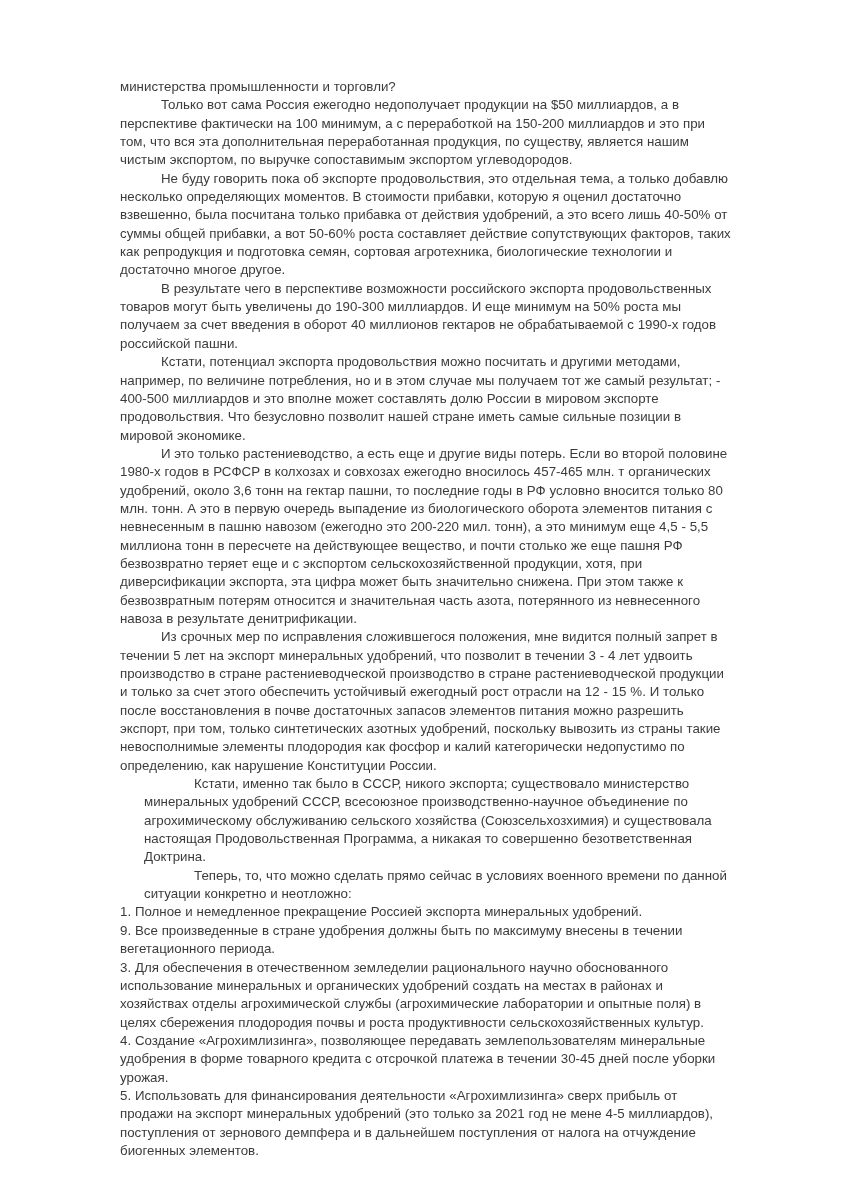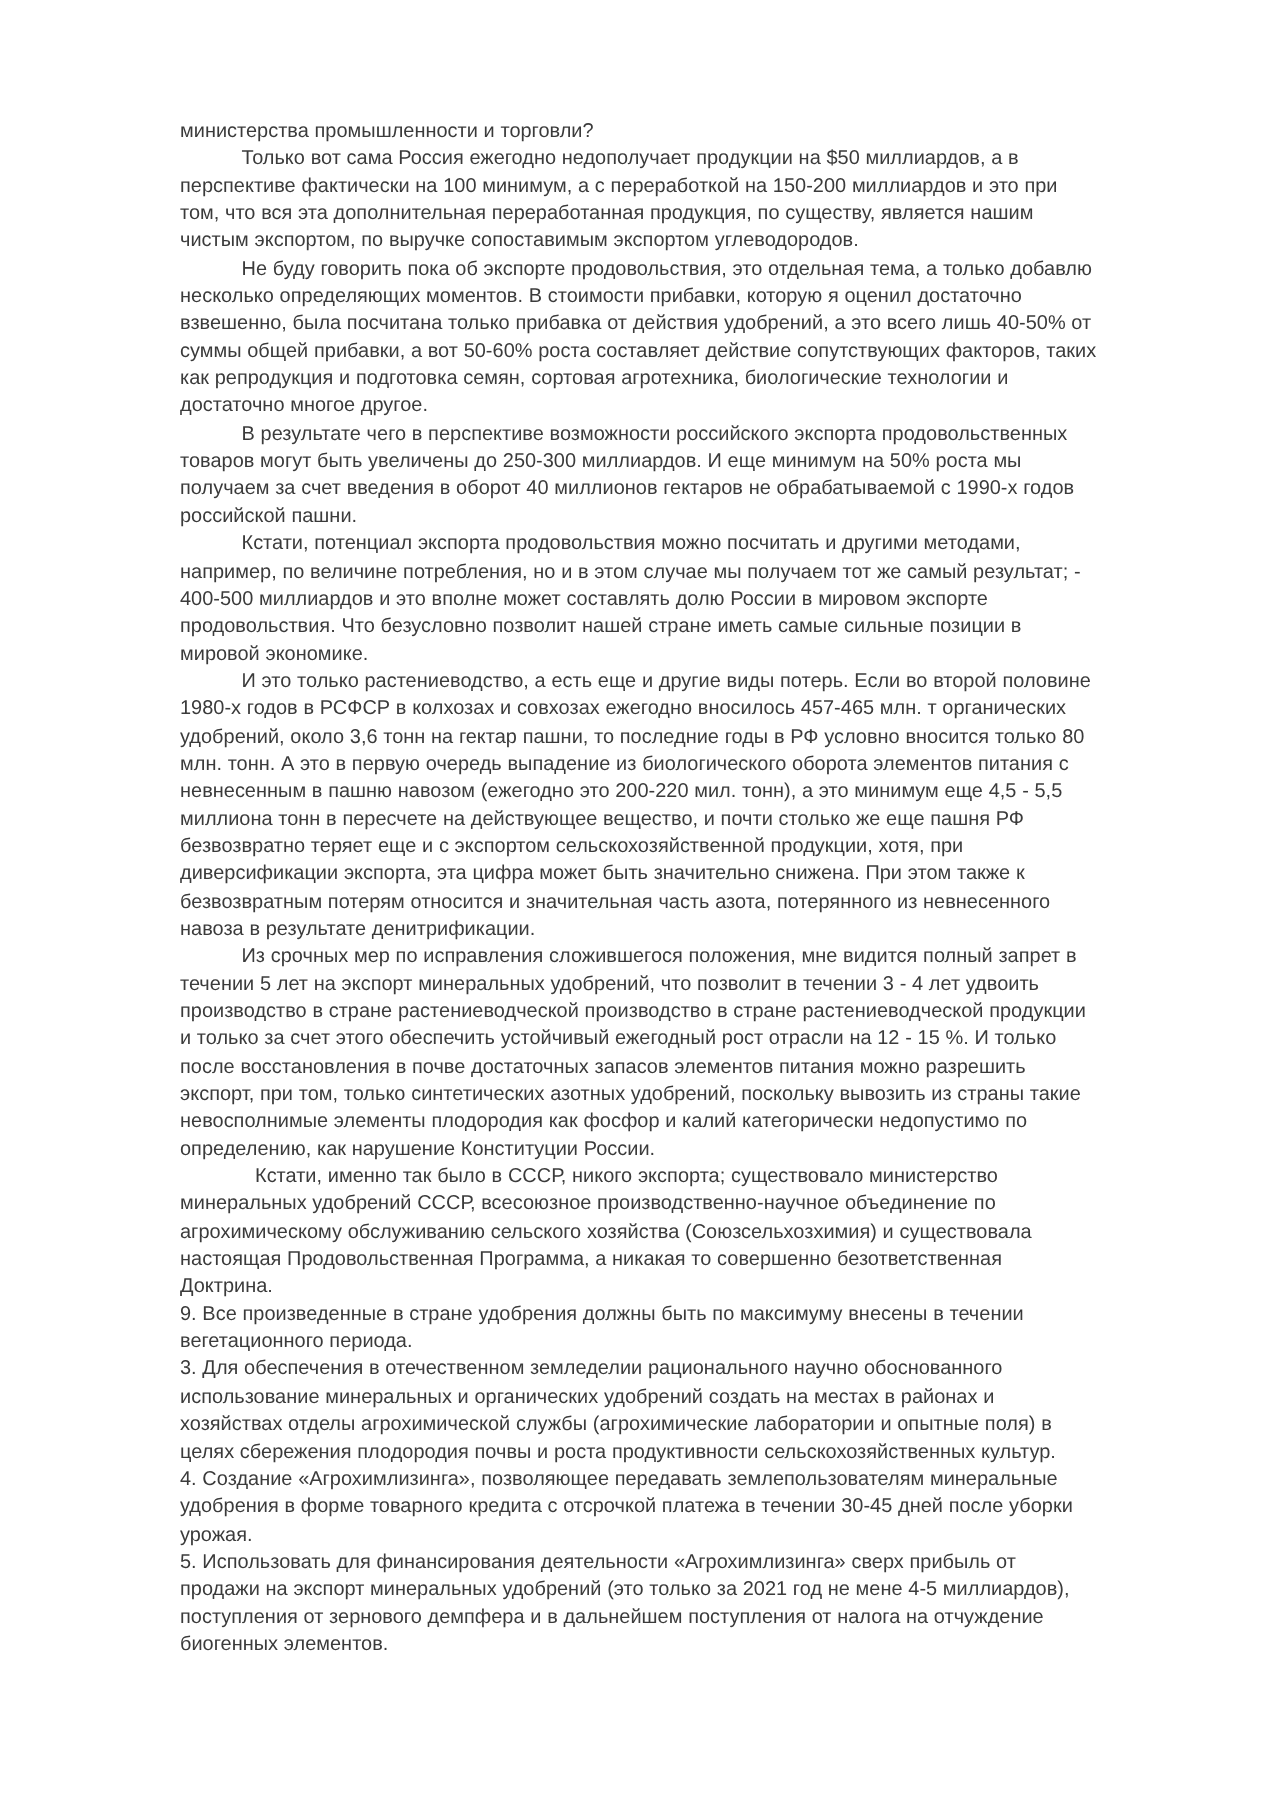--- a/index.html
+++ b/index.html
@@ -36,41 +36,44 @@
     margin: 0;
     padding: 0;
     text-indent: 41px;
     hyphens: none;
   }
   p.para.no-indent {
     text-indent: 0;
   }
   p.para.wide-indent {
     text-indent: 50px;
+    margin-left: 24px;
   }
   p.list-item {
     margin: 0;
     padding: 0;
     text-indent: 0;
   }
 </style>
 </head>
 <body>
 
 <div class="page">
   <div class="doc-body">
 
     <p class="para no-indent">министерства промышленности и торговли?</p>
     <p class="para">Только вот сама Россия ежегодно недополучает продукции на $50 миллиардов, а в перспективе фактически на 100 минимум, а с переработкой на 150-200 миллиардов и это при том, что вся эта дополнительная переработанная продукция, по существу, является нашим чистым экспортом, по выручке сопоставимым экспортом углеводородов.</p>
     <p class="para">Не буду говорить пока об экспорте продовольствия, это отдельная тема, а только добавлю несколько определяющих моментов. В стоимости прибавки, которую я оценил достаточно взвешенно, была посчитана только прибавка от действия удобрений, а это всего лишь 40-50% от суммы общей прибавки, а вот 50-60% роста составляет действие сопутствующих факторов, таких как репродукция и подготовка семян, сортовая агротехника, биологические технологии и достаточно многое другое.</p>
-    <p class="para">В результате чего в перспективе возможности российского экспорта продовольственных товаров могут быть увеличены до 250-300 миллиардов. И еще минимум на 50% роста мы получаем за счет введения в оборот 40 миллионов гектаров не обрабатываемой с 1990-х годов российской пашни.</p>
+    <p class="para">В результате чего в перспективе возможности российского экспорта продовольственных товаров могут быть увеличены до 190-300 миллиардов. И еще минимум на 50% роста мы получаем за счет введения в оборот 40 миллионов гектаров не обрабатываемой с 1990-х годов российской пашни.</p>
     <p class="para">Кстати, потенциал экспорта продовольствия можно посчитать и другими методами, например, по величине потребления, но и в этом случае мы получаем тот же самый результат; - 400-500 миллиардов и это вполне может составлять долю России в мировом экспорте продовольствия. Что безусловно позволит нашей стране иметь самые сильные позиции в мировой экономике.</p>
     <p class="para">И это только растениеводство, а есть еще и другие виды потерь. Если во второй половине 1980-х годов в РСФСР в колхозах и совхозах ежегодно вносилось 457-465 млн. т органических удобрений, около 3,6 тонн на гектар пашни, то последние годы в РФ условно вносится только 80 млн. тонн. А это в первую очередь выпадение из биологического оборота элементов питания с невнесенным в пашню навозом (ежегодно это 200-220 мил. тонн), а это минимум еще 4,5 - 5,5 миллиона тонн в пересчете на действующее вещество, и почти столько же еще пашня РФ безвозвратно теряет еще и с экспортом сельскохозяйственной продукции, хотя, при диверсификации экспорта, эта цифра может быть значительно снижена. При этом также к безвозвратным потерям относится и значительная часть азота, потерянного из невнесенного навоза в результате денитрификации.</p>
     <p class="para">Из срочных мер по исправления сложившегося положения, мне видится полный запрет в течении 5 лет на экспорт минеральных удобрений, что позволит в течении 3 - 4 лет удвоить производство в стране растениеводческой производство в стране растениеводческой продукции и только за счет этого обеспечить устойчивый ежегодный рост отрасли на 12 - 15 %. И только после восстановления в почве достаточных запасов элементов питания можно разрешить экспорт, при том, только синтетических азотных удобрений, поскольку вывозить из страны такие невосполнимые элементы плодородия как фосфор и калий категорически недопустимо по определению, как нарушение Конституции России.</p>
     <p class="para wide-indent">Кстати, именно так было в СССР, никого экспорта; существовало министерство минеральных удобрений СССР, всесоюзное производственно-научное объединение по агрохимическому обслуживанию сельского хозяйства (Союзсельхозхимия) и существовала настоящая Продовольственная Программа, а никакая то совершенно безответственная Доктрина.</p>
+    <p class="para wide-indent">Теперь, то, что можно сделать прямо сейчас в условиях военного времени по данной ситуации конкретно и неотложно:</p>
 
+    <p class="list-item">1. Полное и немедленное прекращение Россией экспорта минеральных удобрений.</p>
     <p class="list-item">9. Все произведенные в стране удобрения должны быть по максимуму внесены в течении вегетационного периода.</p>
     <p class="list-item">3. Для обеспечения в отечественном земледелии рационального научно обоснованного использование минеральных и органических удобрений создать на местах в районах и хозяйствах отделы агрохимической службы (агрохимические лаборатории и опытные поля) в целях сбережения плодородия почвы и роста продуктивности сельскохозяйственных культур.</p>
     <p class="list-item">4. Создание «Агрохимлизинга», позволяющее передавать землепользователям минеральные удобрения в форме товарного кредита с отсрочкой платежа в течении 30-45 дней после уборки урожая.</p>
     <p class="list-item">5. Использовать для финансирования деятельности «Агрохимлизинга» сверх прибыль от продажи на экспорт минеральных удобрений (это только за 2021 год не мене 4-5 миллиардов), поступления от зернового демпфера и в дальнейшем поступления от налога на отчуждение биогенных элементов.</p>
 
   </div>
 </div>
 
 </body></html>

